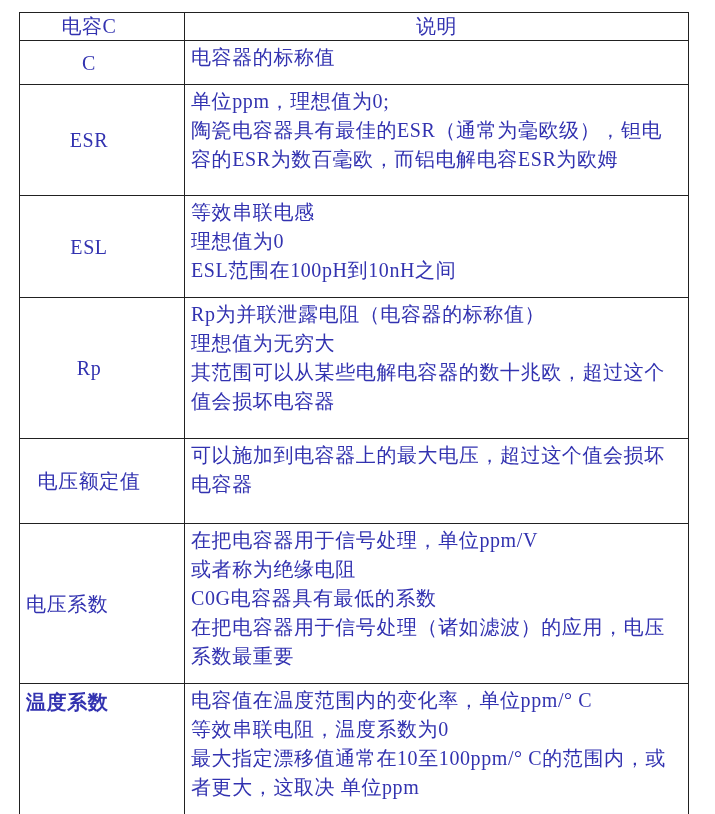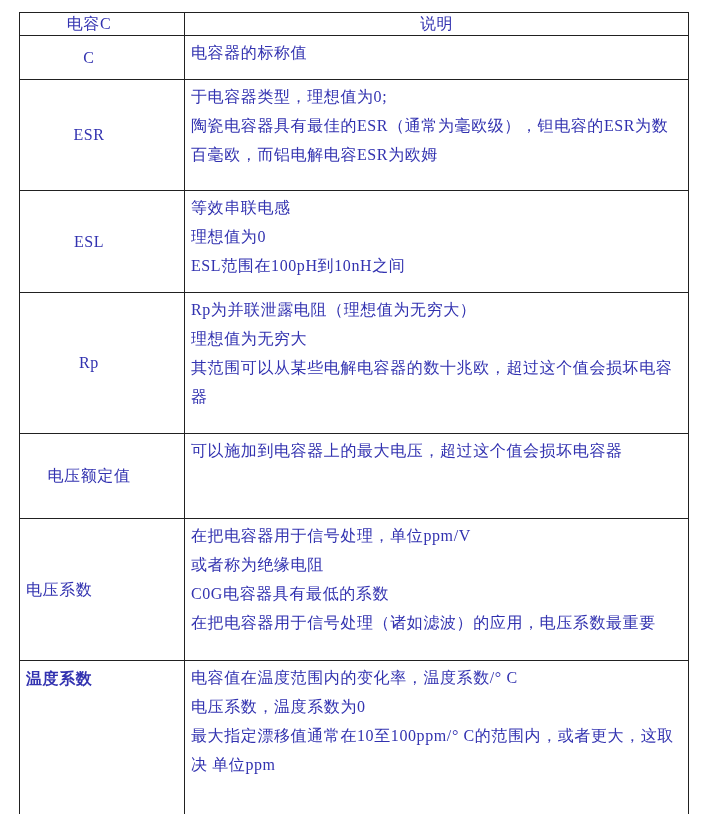--- a/index.html
+++ b/index.html
@@ -23,21 +23,21 @@
     left: 19px;
     top: 12px;
     width: 669px;
     border-collapse: collapse;
     table-layout: fixed;
     color: var(--text, #3232b0);
   }
   .cap-table th,
   .cap-table td {
     border: 1px solid var(--border, #212121);
-    font-size: 16px;
+    font-size: 20px;
     font-weight: normal;
     letter-spacing: 0.6px;
     overflow: hidden;
   }
   col.col1 { width: 165px; }
   col.col2 { width: 504px; }
 
   
   .hdr {
     text-align: center;
@@ -102,36 +102,36 @@
     <tbody>
       <tr class="r0">
         <td class="lbl">C</td>
         <td class="desc">
           <p>电容器的标称值</p>
         </td>
       </tr>
       <tr class="r1">
         <td class="lbl">ESR</td>
         <td class="desc">
-          <p>于电容器类型，理想值为0;</p>
+          <p>单位ppm，理想值为0;</p>
           <p>陶瓷电容器具有最佳的ESR（通常为毫欧级），钽电容的ESR为数百毫欧，而铝电解电容ESR为欧姆</p>
         </td>
       </tr>
       <tr class="r2">
         <td class="lbl">ESL</td>
         <td class="desc">
           <p>等效串联电感</p>
           <p>理想值为0</p>
           <p>ESL范围在100pH到10nH之间</p>
         </td>
       </tr>
       <tr class="r3">
         <td class="lbl">Rp</td>
         <td class="desc">
-          <p>Rp为并联泄露电阻（理想值为无穷大）</p>
+          <p>Rp为并联泄露电阻（电容器的标称值）</p>
           <p>理想值为无穷大</p>
           <p>其范围可以从某些电解电容器的数十兆欧，超过这个值会损坏电容器</p>
         </td>
       </tr>
       <tr class="r4">
         <td class="lbl">电压额定值</td>
         <td class="desc">
           <p>可以施加到电容器上的最大电压，超过这个值会损坏电容器</p>
         </td>
       </tr>
@@ -140,20 +140,20 @@
         <td class="desc">
           <p>在把电容器用于信号处理，单位ppm/V</p>
           <p>或者称为绝缘电阻</p>
           <p>C0G电容器具有最低的系数</p>
           <p>在把电容器用于信号处理（诸如滤波）的应用，电压系数最重要</p>
         </td>
       </tr>
       <tr class="r6">
         <td class="lbl lbl-left lbl-top">温度系数</td>
         <td class="desc">
-          <p>电容值在温度范围内的变化率，温度系数/° C</p>
-          <p>电压系数，温度系数为0</p>
+          <p>电容值在温度范围内的变化率，单位ppm/° C</p>
+          <p>等效串联电阻，温度系数为0</p>
           <p>最大指定漂移值通常在10至100ppm/° C的范围内，或者更大，这取决 单位ppm</p>
         </td>
       </tr>
     </tbody>
   </table>
 </div>
 
 </body></html>

